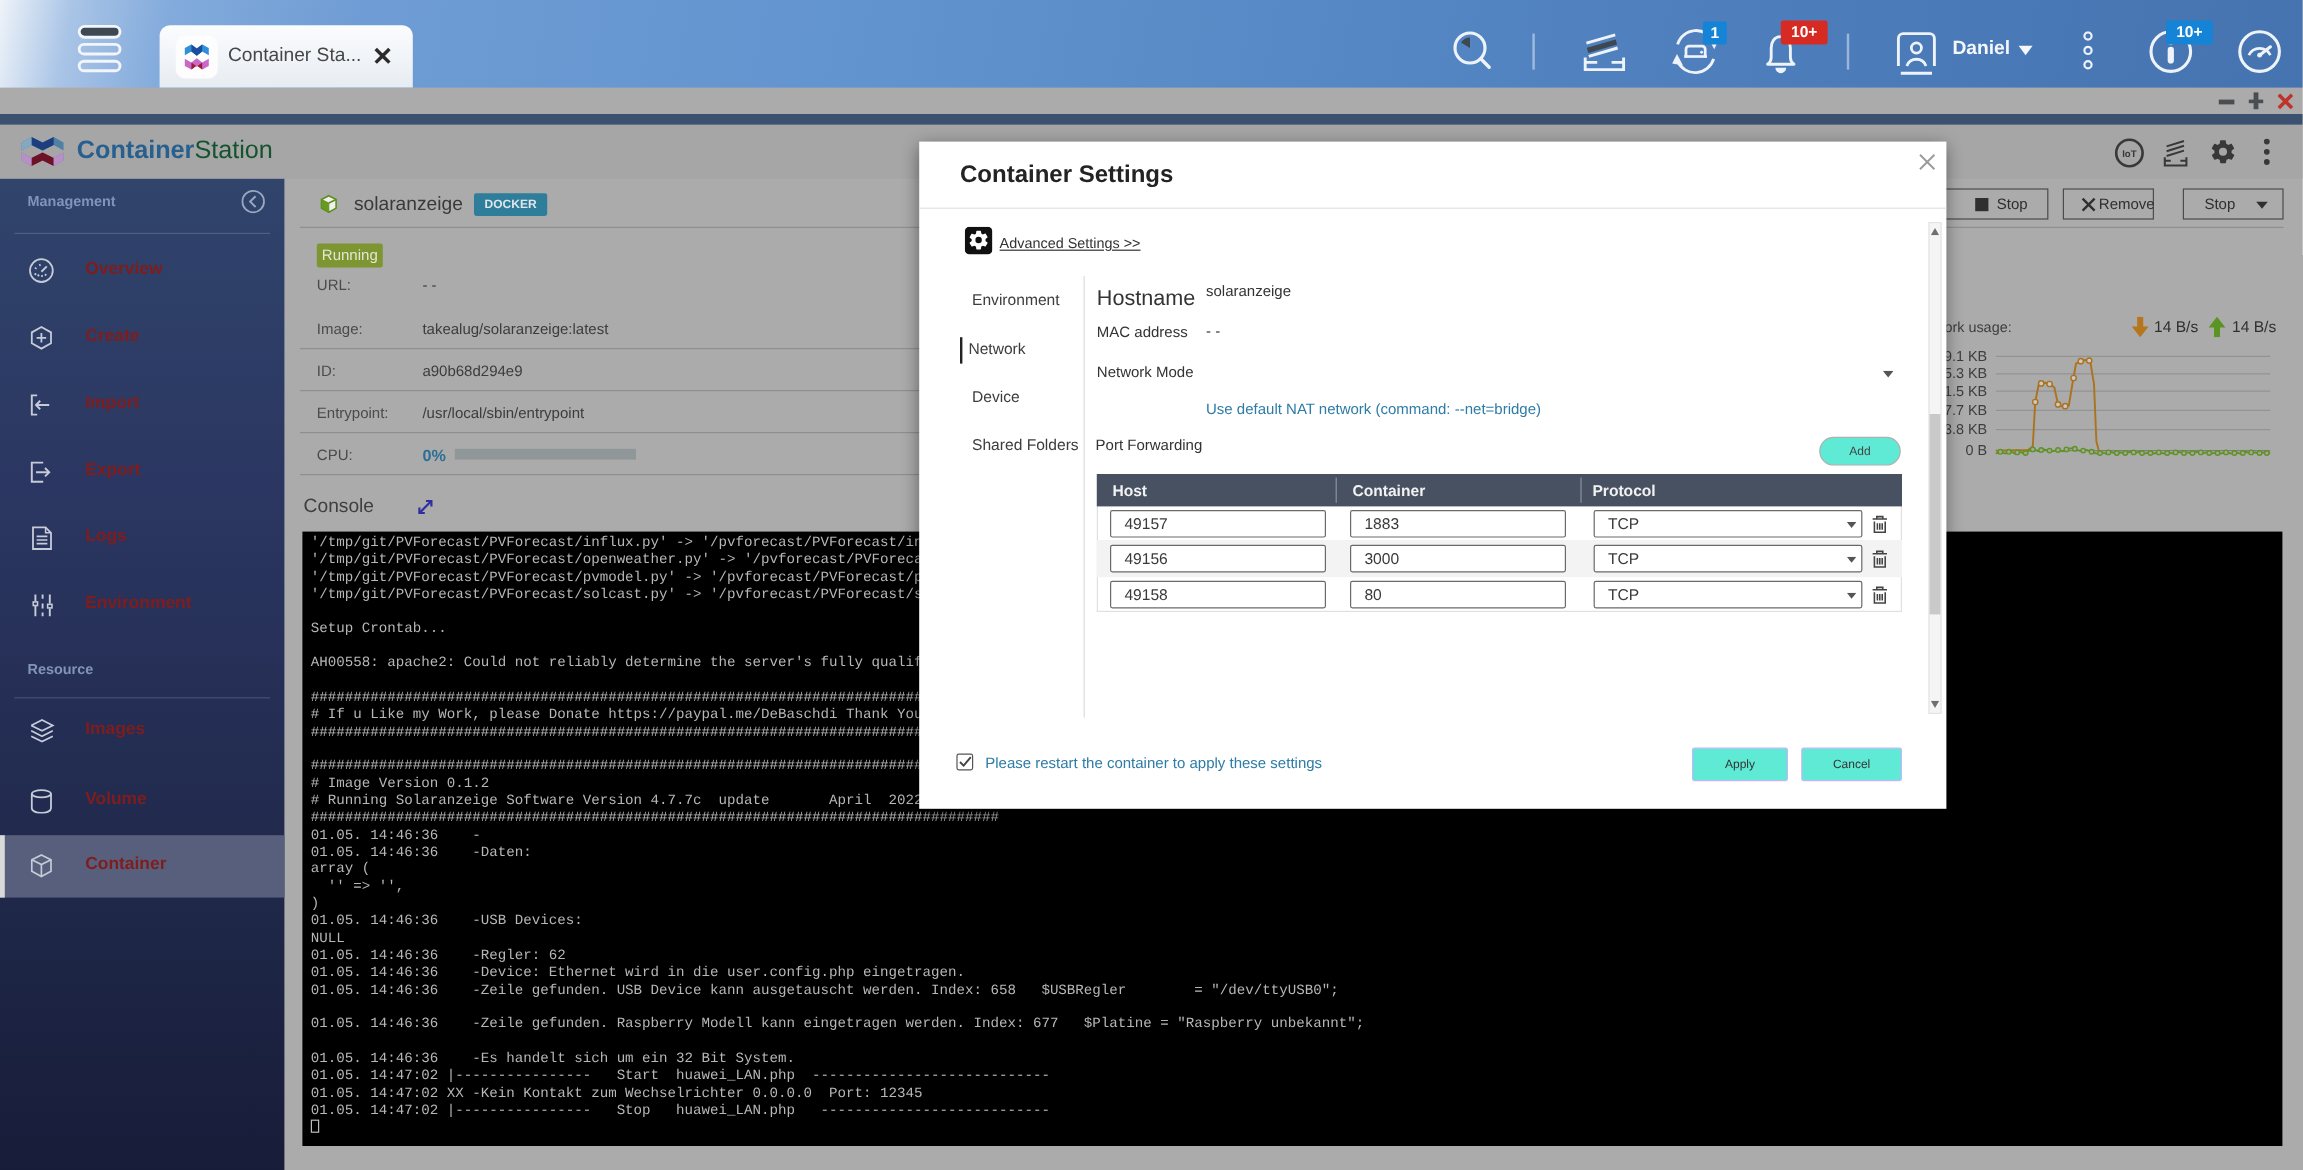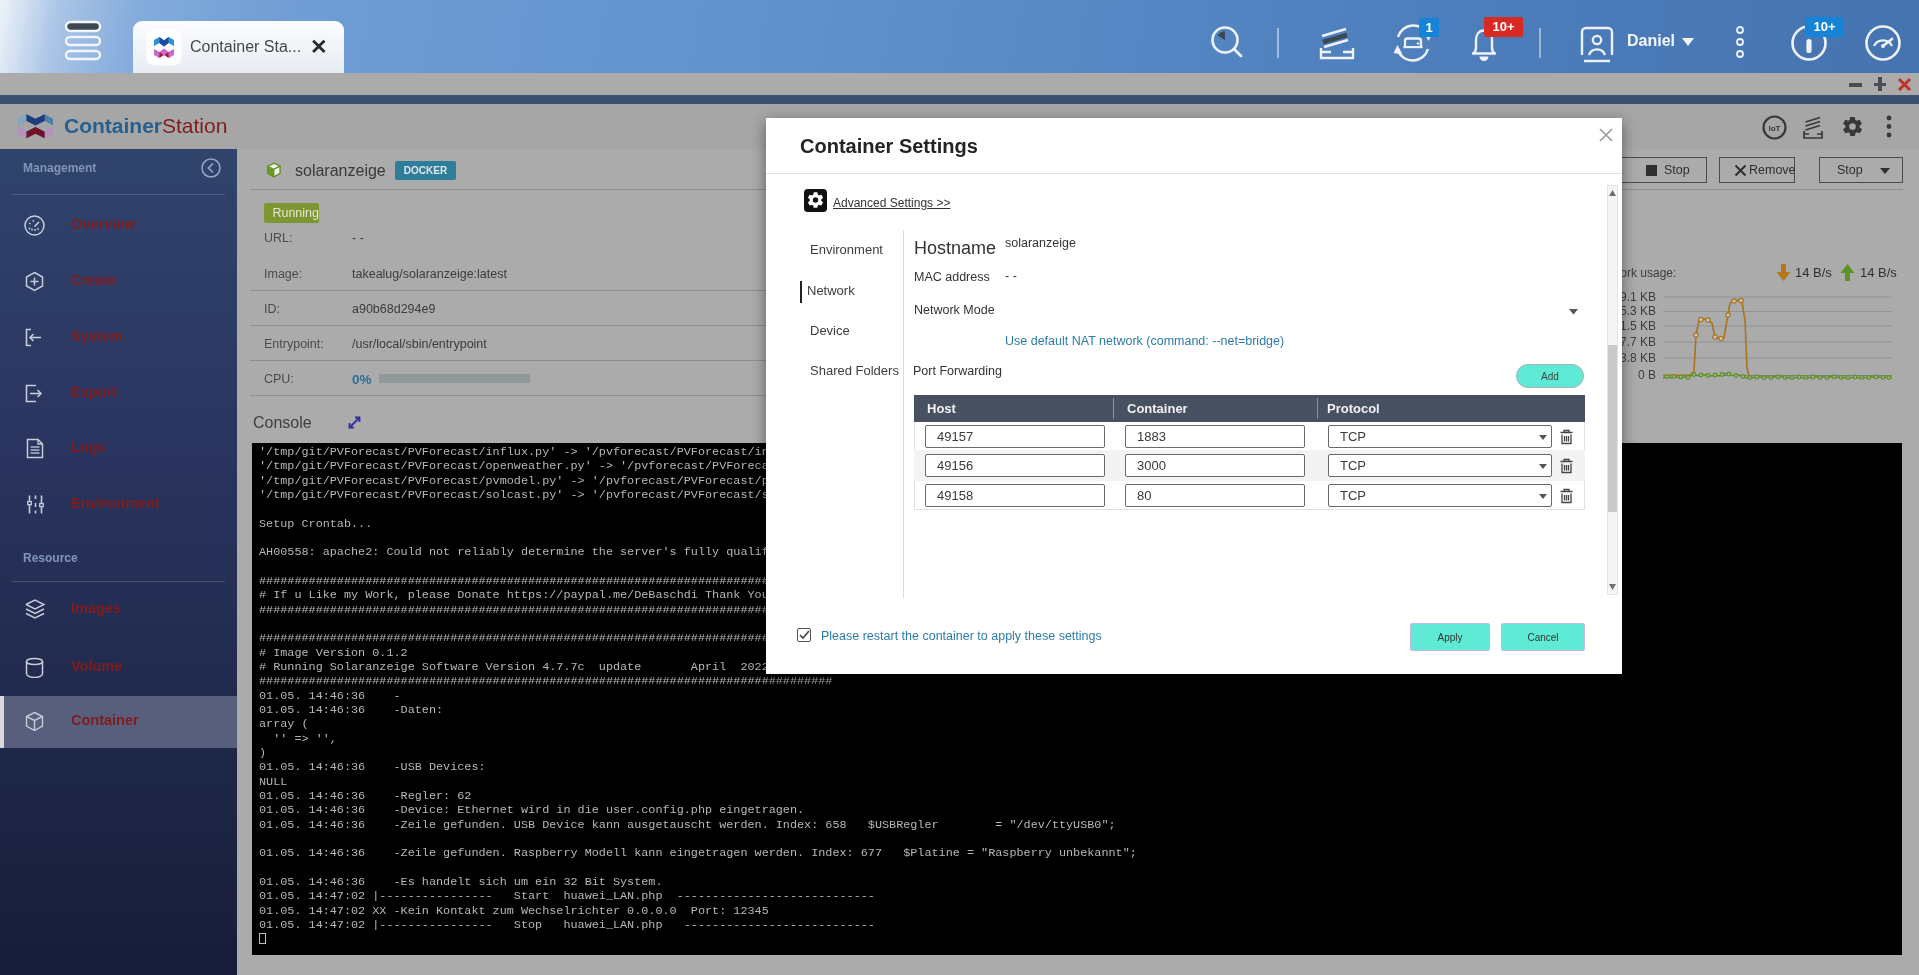--- a/index.html
+++ b/index.html
@@ -152,21 +152,21 @@
 
   <svg class="abs" style="left:17px;top:112px" width="37" height="28" viewBox="0 0 36 27">
     <polygon points="1,6.5 9,2 18,6.5 27,2 35,6.5 35,13 27,8.5 18,13 9,8.5 1,13" fill="#4f81a5"></polygon>
     <polygon points="9,2 18,6.5 27,2 27,8.5 18,13 9,8.5" fill="#1d3e7e"></polygon>
     <polygon points="1,6.5 9,2 9,8.5 1,13" fill="#82a8c4"></polygon>
     <polygon points="1,14.5 9,19 18,14.5 27,19 35,14.5 35,21 27,25.5 18,21 9,25.5 1,21" fill="#9a62ae"></polygon>
     <polygon points="9,19 18,14.5 27,19 27,25.5 18,21 9,25.5" fill="#6e1226"></polygon>
     <polygon points="1,14.5 9,19 9,25.5 1,21" fill="#b791c6"></polygon>
     <polygon points="27,19 35,14.5 35,21 27,25.5" fill="#b791c6"></polygon>
   </svg>
-  <div class="abs" style="left:64px;top:114px;font-size:21px;color:#27608f"><b>Container</b><span style="color:#7f1d1d;font-weight:normal">Station</span></div>
+  <div class="abs" style="left:64px;top:114px;font-size:21px;color:#27608f"><b>Container</b><span style="color:#14532d;font-weight:normal">Station</span></div>
 
   <svg class="abs" style="left:1762px;top:115px" width="25" height="25" viewBox="0 0 25 25">
     <circle cx="12.5" cy="12.5" r="11" fill="none" stroke="#383838" stroke-width="2.2"></circle>
     <text x="12.5" y="15.5" font-size="8" font-weight="bold" fill="#383838" text-anchor="middle" font-family="Liberation Sans">IoT</text>
   </svg>
   <svg class="abs" style="left:1802px;top:114px" width="22" height="26" viewBox="0 0 22 26">
     <path d="M2 17 L2 24 L20 24 L20 17 M2 20 L7 20 M15 20 L20 20" fill="none" stroke="#383838" stroke-width="1.7"></path>
     <path d="M3.5 16 L18 11.5 M3.5 12 L18 7.5 M3.5 8 L18 3.5" fill="none" stroke="#383838" stroke-width="1.7"></path>
   </svg>
   <svg class="abs" style="left:1841px;top:115px" width="23" height="23" viewBox="0 0 24 24">
@@ -206,21 +206,21 @@
   </svg>
   <div class="sbitem" style="top:272px">Create</div>
 
   <svg class="abs" style="left:24px;top:327px" width="21" height="21" viewBox="0 0 21 21">
     <polyline points="7,2.5 2.5,2.5 2.5,18.5 7,18.5" fill="none" stroke="#c6cbd8" stroke-width="1.6"></polyline>
     <polyline points="13,2.5 18.5,2.5 18.5,18.5 13,18.5" fill="none" stroke="#c6cbd8" stroke-width="1.6" opacity="0"></polyline>
     <line x1="17" y1="10.5" x2="6" y2="10.5" stroke="#c6cbd8" stroke-width="1.6"></line>
     <polyline points="9.5,7 6,10.5 9.5,14" fill="none" stroke="#c6cbd8" stroke-width="1.6"></polyline>
     <polyline points="2.5,2.5 13,2.5 M2.5,18.5 13,18.5" stroke="#c6cbd8" stroke-width="0" fill="none"></polyline>
   </svg>
-  <div class="sbitem" style="top:328px">System</div>
+  <div class="sbitem" style="top:328px">Import</div>
 
   <svg class="abs" style="left:24px;top:383px" width="21" height="21" viewBox="0 0 21 21">
     <polyline points="12,2.5 2.5,2.5 2.5,18.5 12,18.5" fill="none" stroke="#c6cbd8" stroke-width="1.6"></polyline>
     <line x1="6" y1="10.5" x2="17" y2="10.5" stroke="#c6cbd8" stroke-width="1.6"></line>
     <polyline points="13.5,7 17,10.5 13.5,14" fill="none" stroke="#c6cbd8" stroke-width="1.6"></polyline>
   </svg>
   <div class="sbitem" style="top:384px">Export</div>
 
   <svg class="abs" style="left:25px;top:438px" width="20" height="21" viewBox="0 0 20 21">
     <path d="M2.5 1.5 L13 1.5 L17.5 6 L17.5 19.5 L2.5 19.5 Z" fill="none" stroke="#c6cbd8" stroke-width="1.5"></path>
@@ -283,21 +283,21 @@
       </svg>
     <div style="position:absolute;left:29px;top:5px">Remove</div>
   </div>
   <div class="hbtn" style="left:1819px;width:84px">
     <div style="position:absolute;left:17px;top:5px">Stop</div>
     <svg style="position:absolute;left:60px;top:10px" width="10" height="7" viewBox="0 0 10 7">
         <polygon points="0,0 10,0 5,6" fill="#2f2f2f"></polygon>
       </svg>
   </div>
   <div class="divline" style="left:250px;top:189px;width:1653px"></div>
-  <div class="abs" style="left:264px;top:203px;width:55px;height:20px;background:#7d9631;border-radius:2px;color:#e4e6d4;font-size:12.5px;text-align:right;line-height:20px">Running</div>
+  <div class="abs" style="left:264px;top:203px;width:55px;height:20px;background:#7d9631;border-radius:2px;color:#e4e6d4;font-size:12.5px;text-align:center;line-height:20px">Running</div>
   <div class="lbl" style="left:264px;top:231px">URL:</div>
   <div class="val" style="left:352px;top:231px">- -</div>
   <div class="lbl" style="left:264px;top:267px">Image:</div>
   <div class="val" style="left:352px;top:267px">takealug/solaranzeige:latest</div>
   <div class="divline" style="left:250px;top:290px;width:890px"></div>
   <div class="lbl" style="left:264px;top:302px">ID:</div>
   <div class="val" style="left:352px;top:302px">a90b68d294e9</div>
   <div class="divline" style="left:250px;top:325px;width:890px"></div>
   <div class="lbl" style="left:264px;top:337px">Entrypoint:</div>
   <div class="val" style="left:352px;top:337px">/usr/local/sbin/entrypoint</div>

